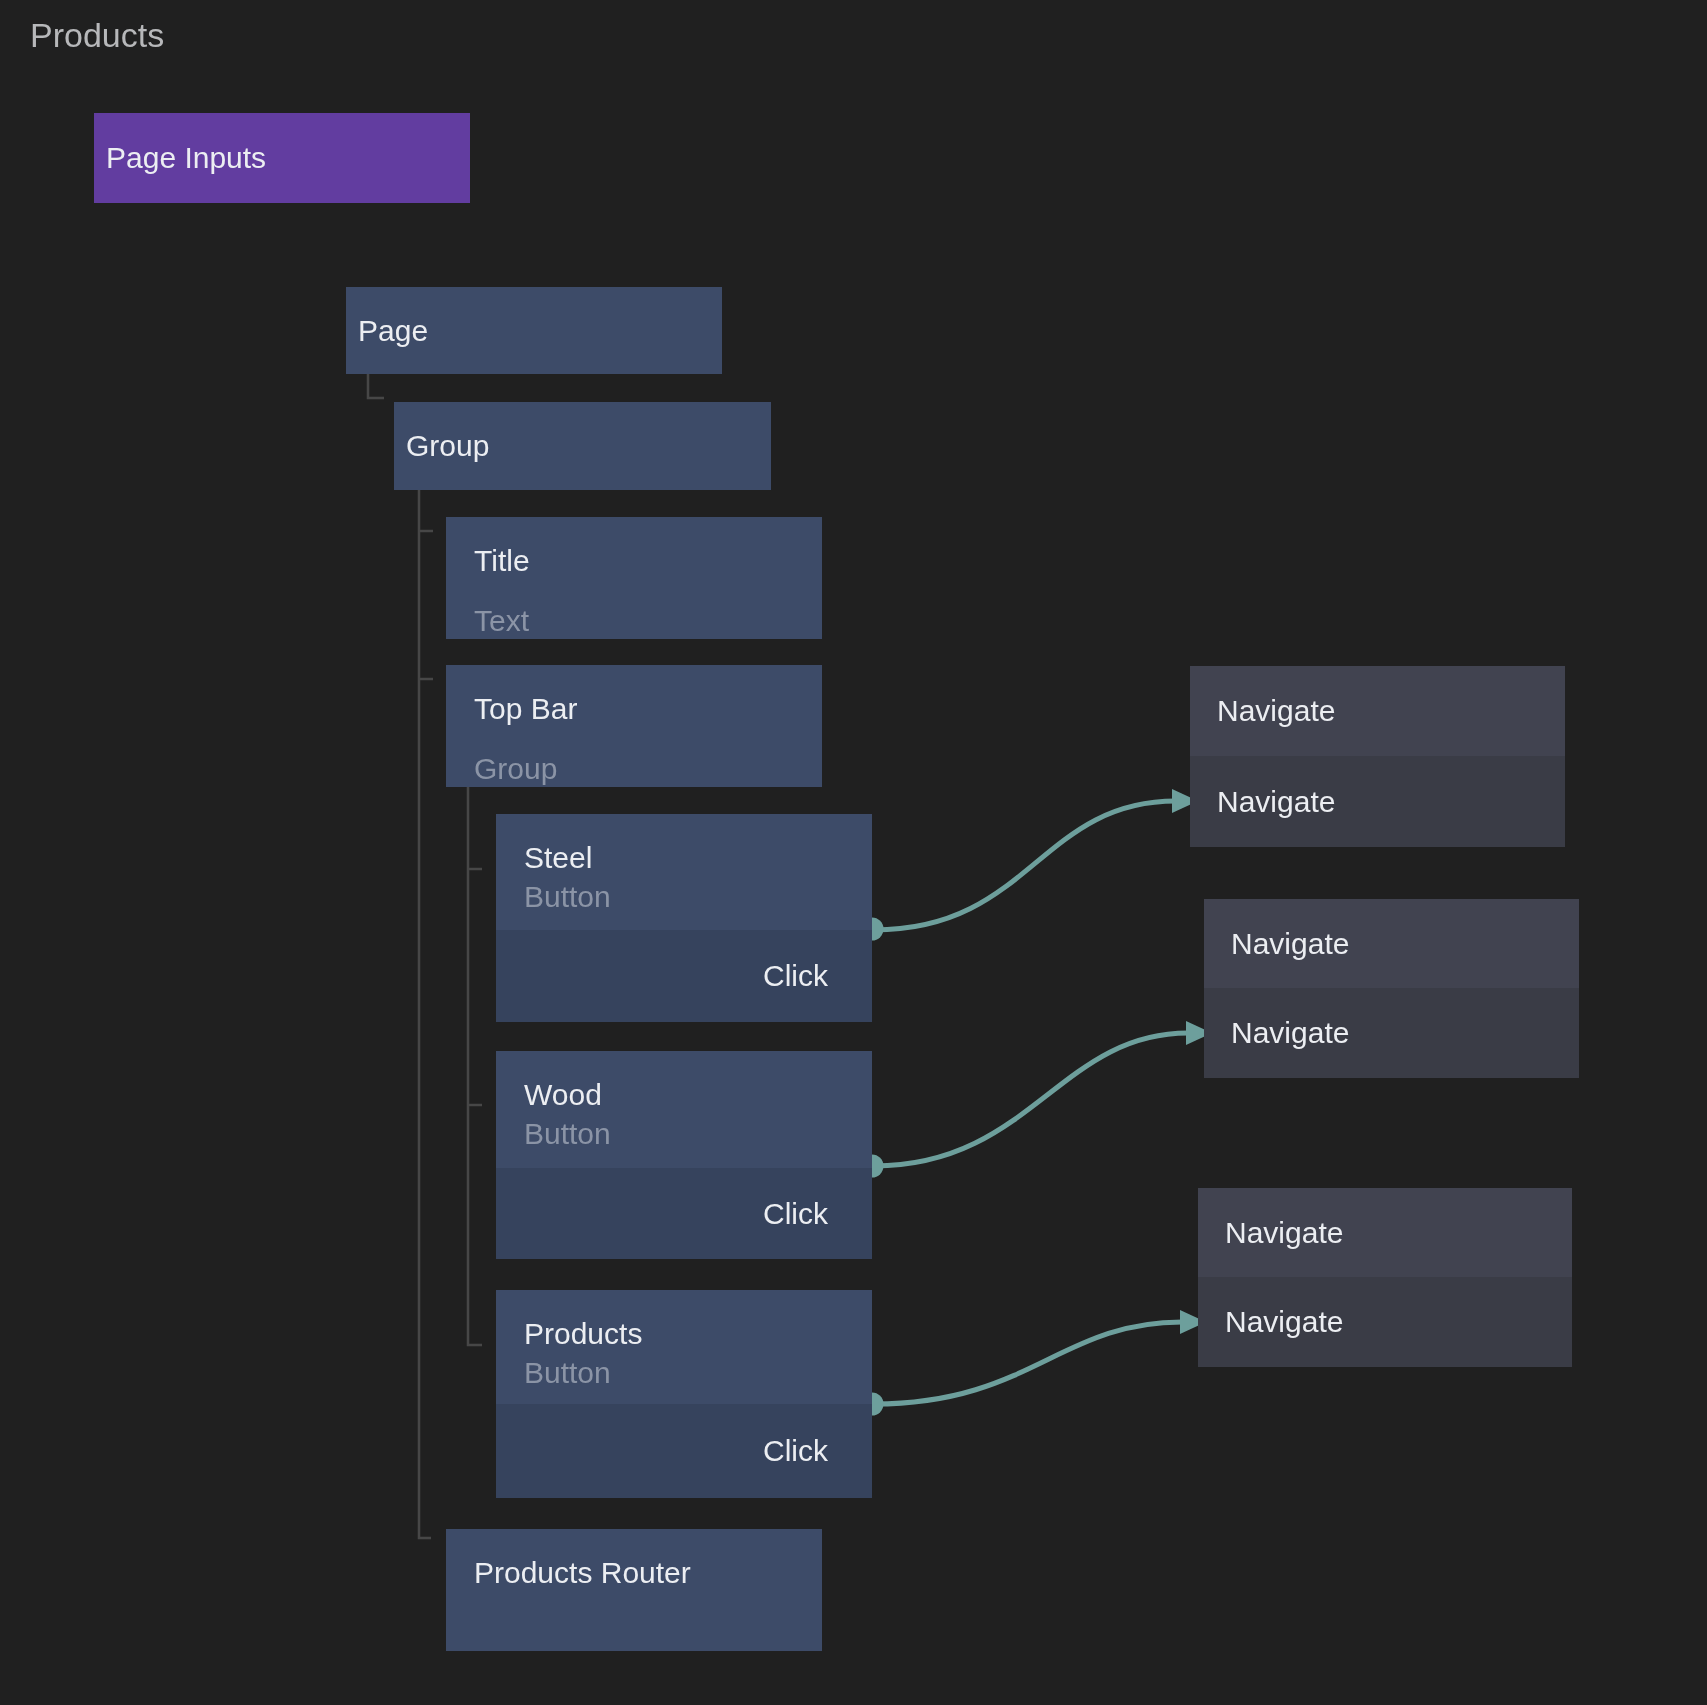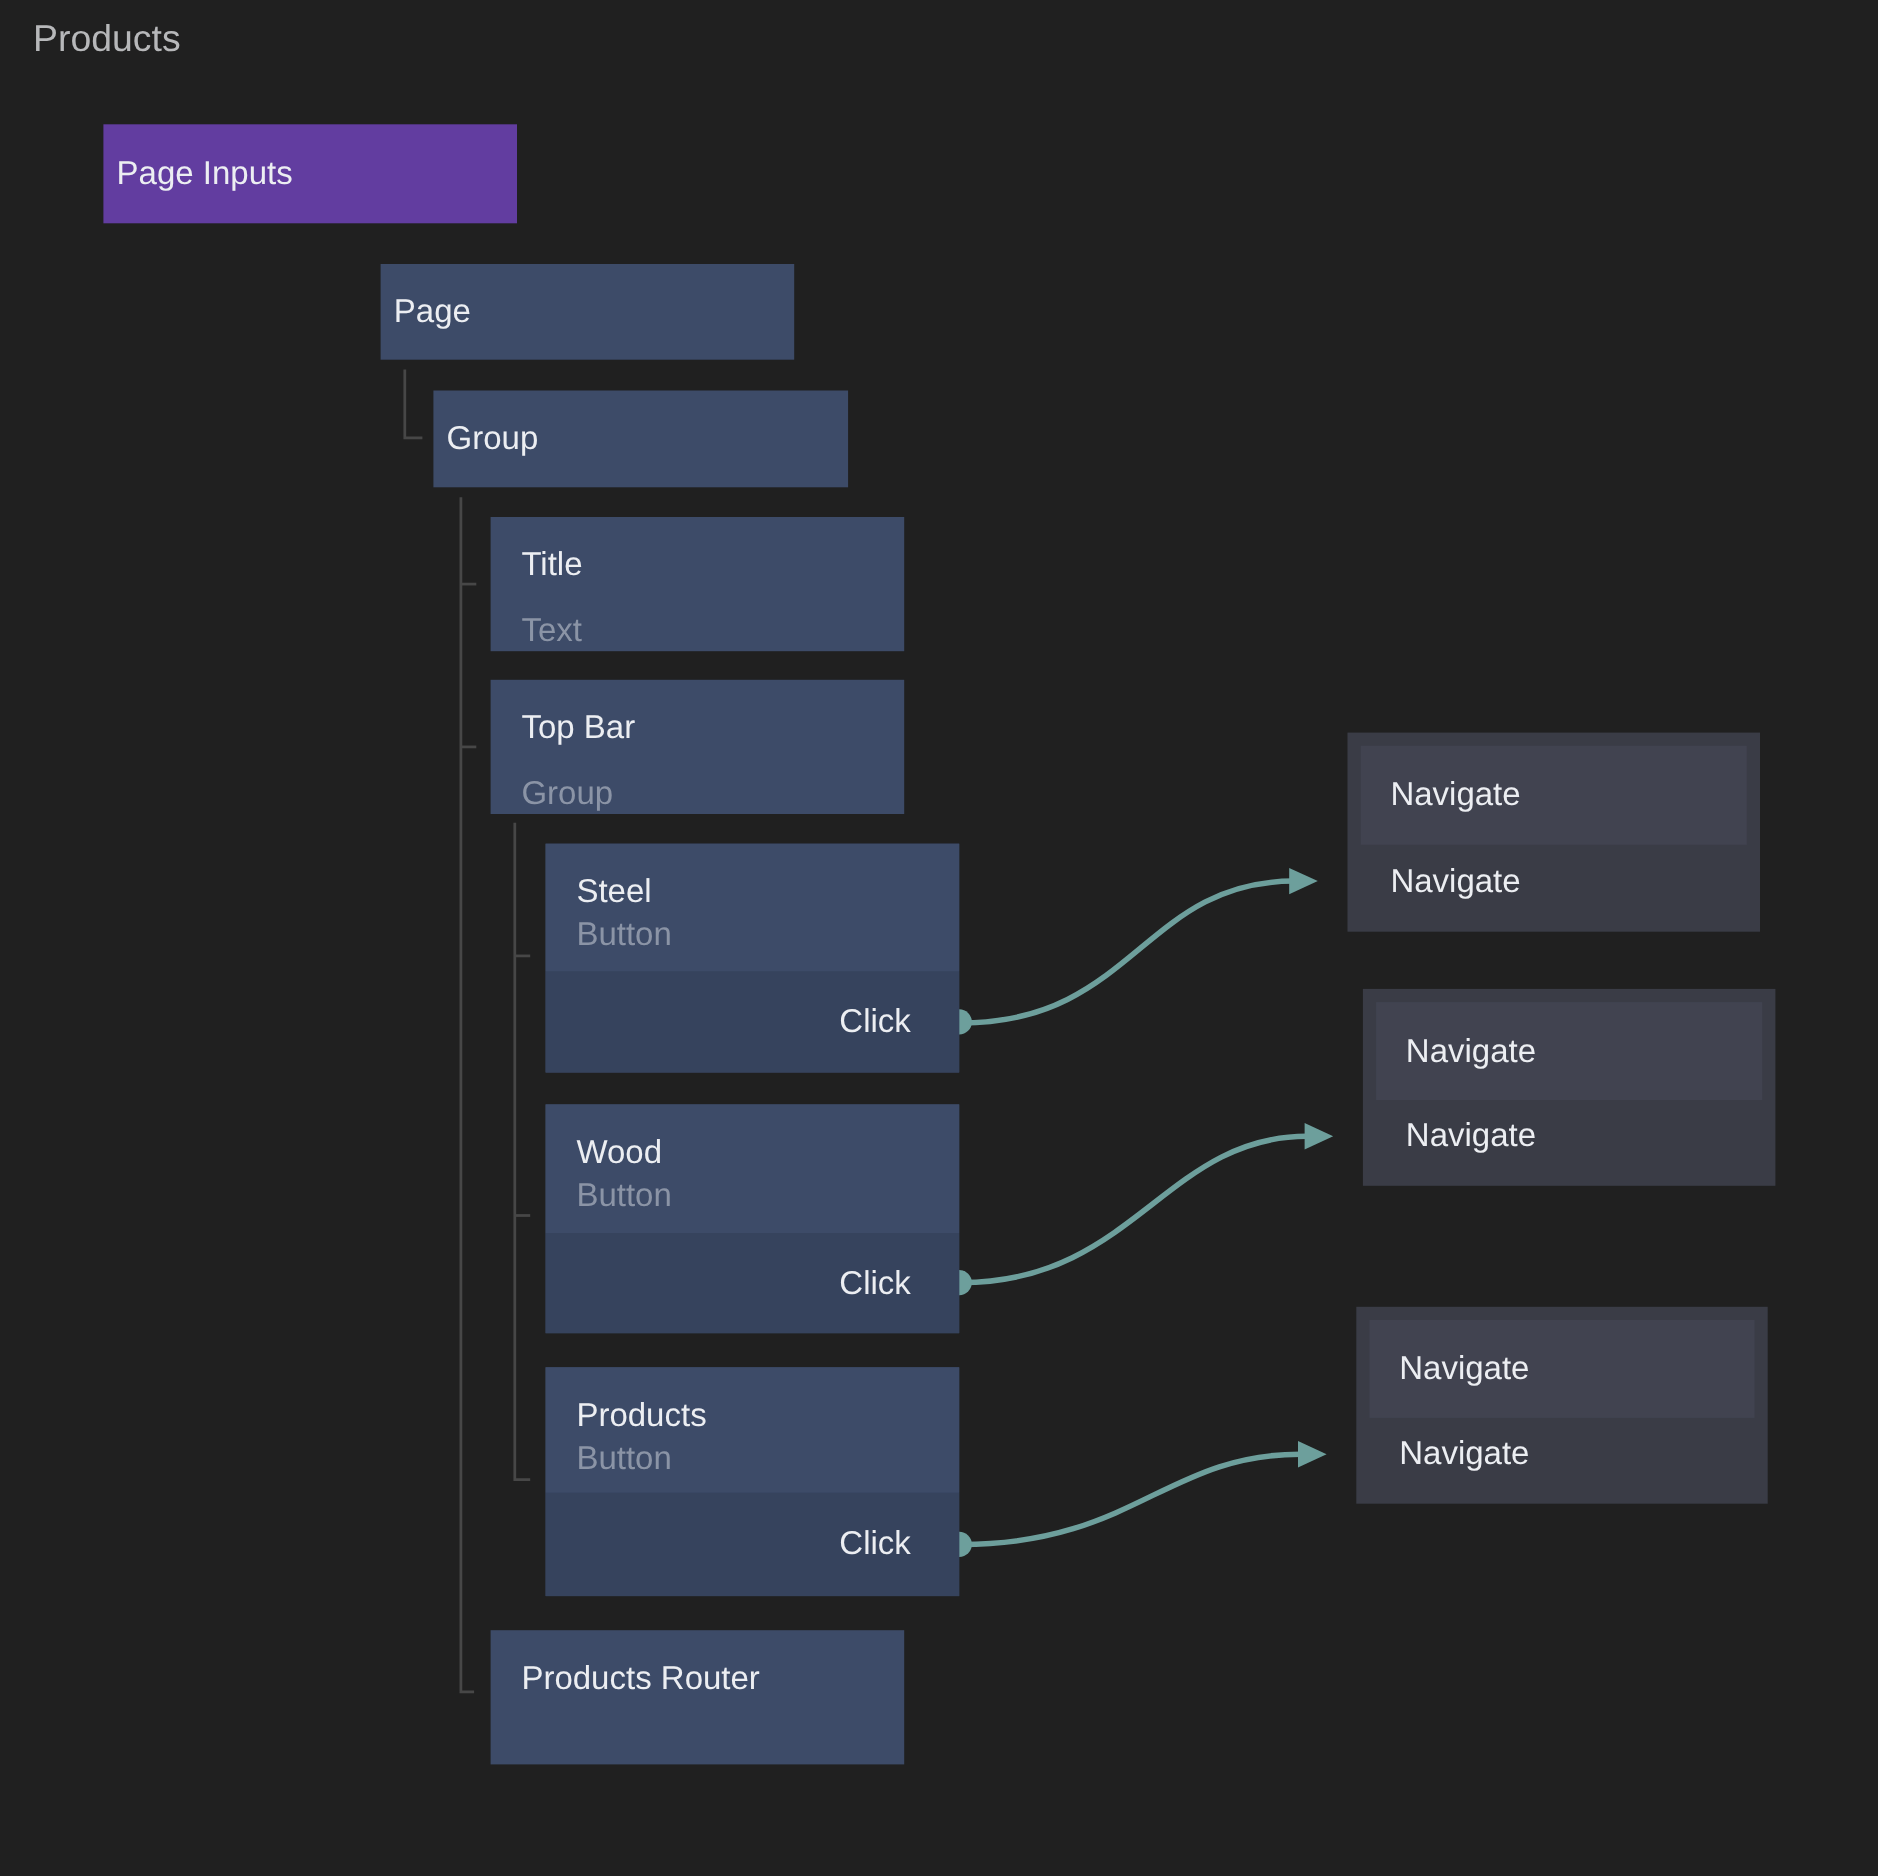--- a/index.html
+++ b/index.html
@@ -30,40 +30,40 @@
     position:absolute;left:30px;top:16px;
     font-size:34px;color:var(--page-title-text);
   }
   .node{
     position:absolute;
     box-sizing:border-box;
     display:flex;flex-direction:column;
     color:var(--title-text);
     font-size:30px;
   }
-  .node.blue{background:var(--node-blue-header);}
+  .node.blue{background:var(--node-blue-header);margin-top:47px;}
   .node.purple{background:var(--node-purple);}
   .node.single{justify-content:center;padding-left:12px;}
   .node.duo{justify-content:space-between;padding:24px 0 0 28px;}
   .node-title{line-height:40px;color:var(--title-text);}
   .node-subtitle{line-height:37px;color:var(--subtitle-text);}
   .node.btn{padding:0;}
   .btn-header{
     box-sizing:border-box;
     padding:24px 0 0 28px;
     background:var(--node-blue-header);
   }
   .btn-output-row{
     flex:1;
     background:var(--node-blue-body);
     display:flex;align-items:center;justify-content:flex-end;
     padding-right:44px;
   }
   .port-label{color:var(--title-text);}
-  .node.nav{padding:12px;background:var(--nav-body);margin-left:35px;}
+  .node.nav{padding:0;background:var(--nav-body);}
   .nav-header{
     box-sizing:border-box;
     background:var(--nav-header);
     display:flex;align-items:center;
     padding-left:27px;
   }
   .nav-body{
     flex:1;
     display:flex;align-items:center;
     padding-left:27px;

